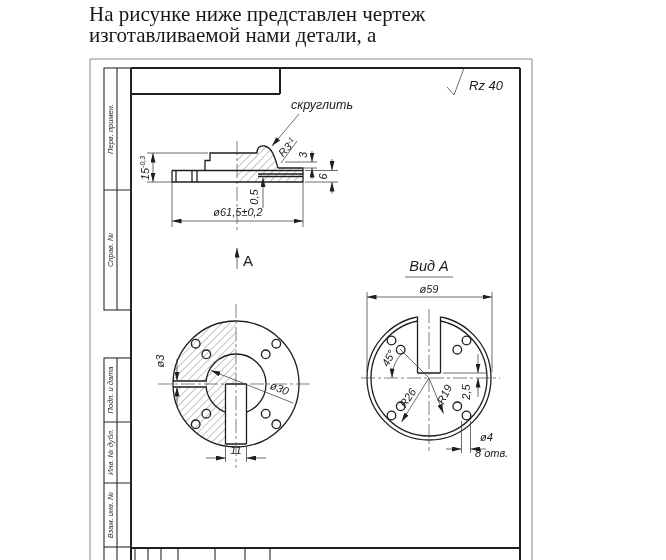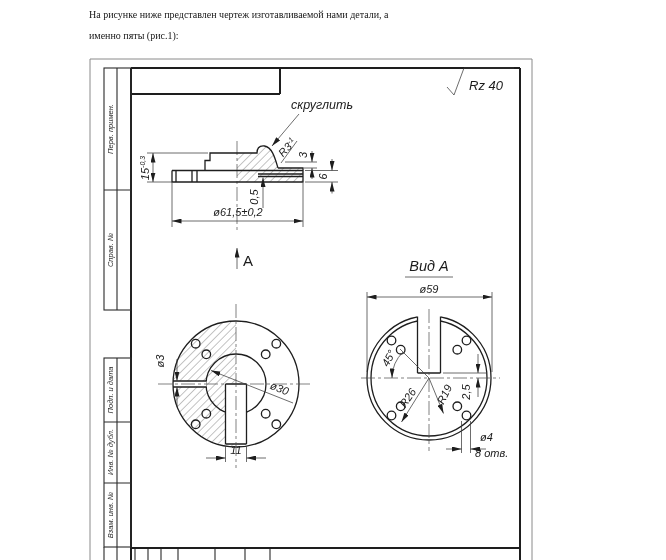--- a/index.html
+++ b/index.html
@@ -1,40 +1,39 @@
 <!DOCTYPE html>
 <html><head>
 <meta charset="utf-8">
 <style>
   html,body{margin:0;padding:0;background:#fff;}
   body{width:666px;height:560px;position:relative;overflow:hidden;
        font-family:"Liberation Serif",serif;color:#1b1b1b;}
   .para{position:absolute;left:89px;top:4px;width:492px;
-        font-size:10px;line-height:21px;color:#161616;}
+        font-size:21px;line-height:21px;color:#161616;}
   svg{position:absolute;left:0;top:0;}
   .ln  {stroke:#1e1e1e;stroke-width:1.3;fill:none;}
   .lnT {stroke:#1e1e1e;stroke-width:2;fill:none;}
   .thin{stroke:#3c3c3c;stroke-width:.75;fill:none;}
   .cl  {stroke:#4a4a4a;stroke-width:.7;fill:none;stroke-dasharray:14 3 3 3;}
   .bor {stroke:#8a8a8a;stroke-width:1;fill:none;}
   .stb {stroke:#2a2a2a;stroke-width:1.1;fill:none;}
   .dt  {font:italic 11px "Liberation Sans",sans-serif;fill:#1b1b1b;}
   .dts {font-size:7px;}
   .note{font:italic 12.5px "Liberation Sans",sans-serif;fill:#1b1b1b;}
   .big {font:15px "Liberation Sans",sans-serif;fill:#1b1b1b;}
   .ttl {font:italic 14.5px "Liberation Sans",sans-serif;fill:#1b1b1b;}
   .rz  {font:italic 13px "Liberation Sans",sans-serif;fill:#1b1b1b;}
   .stamp{font:italic 7.5px "Liberation Sans",sans-serif;fill:#2a2a2a;}
 </style>
 </head>
 <body>
 
 <div class="para">
   <div>На рисунке ниже представлен чертеж изготавливаемой нами детали, а</div>
-  <div>именно пяты (рис.1):</div>
 </div>
 
 <svg width="666" height="560" viewBox="0 0 666 560">
   <defs>
     <marker id="arw" orient="auto-start-reverse" markerUnits="userSpaceOnUse" markerWidth="10" markerHeight="5" refX="9.5" refY="2.5">
       <path d="M0,0 L9.5,2.5 L0,5 Z" fill="#1e1e1e"></path>
     </marker>
     <pattern id="hatch" width="5.5" height="5.5" patternUnits="userSpaceOnUse" patternTransform="rotate(45)">
       <line x1="0" y1="0" x2="0" y2="5.5" stroke="#3a3a3a" stroke-width=".6"></line>
     </pattern>

